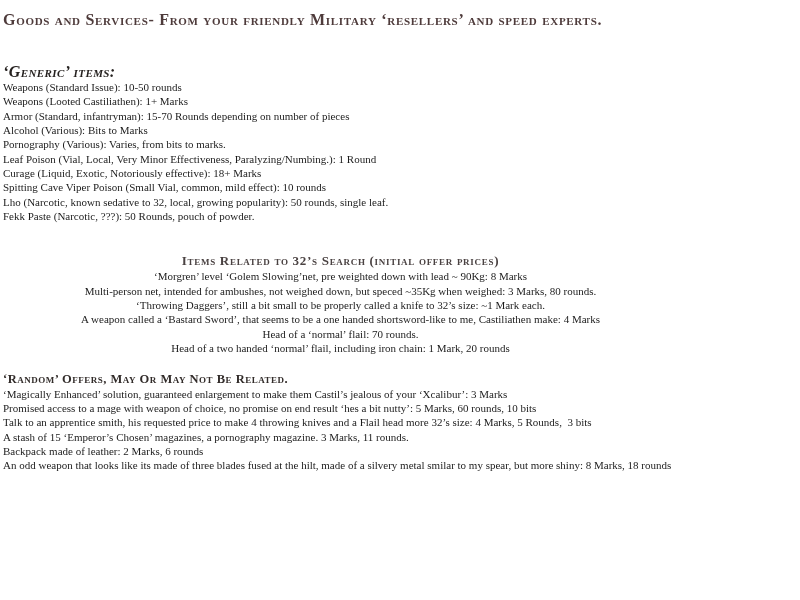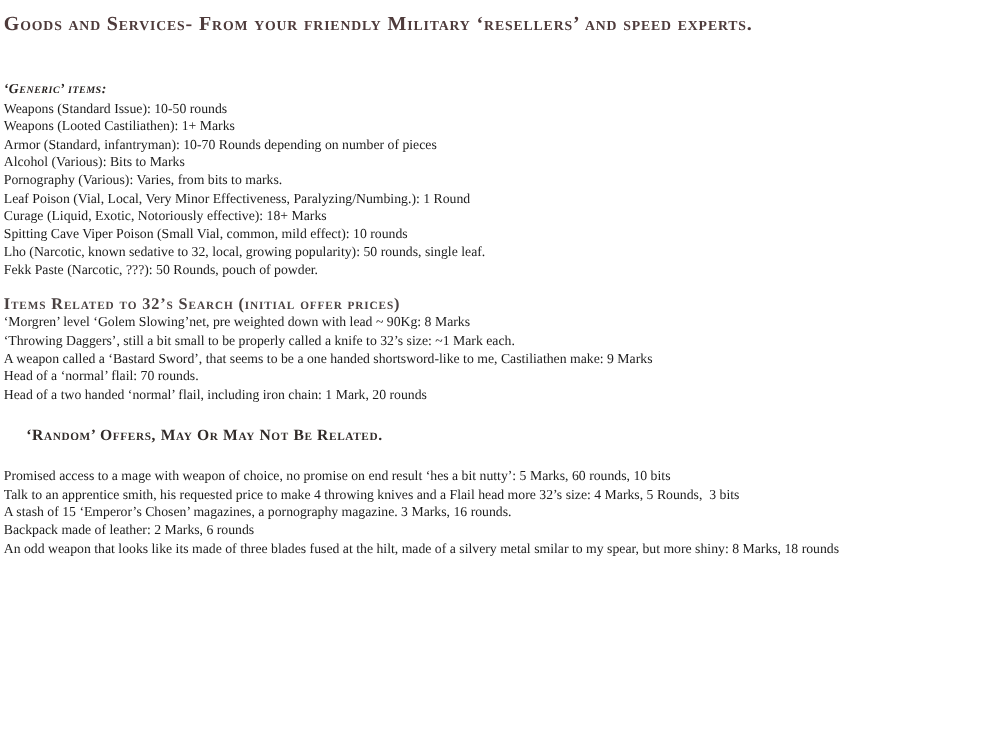--- a/index.html
+++ b/index.html
@@ -22,43 +22,43 @@
     margin: 2px 0 0 0;
     font-size: 16px;
     line-height: 20px;
     font-weight: 600;
     font-variant: small-caps;
     letter-spacing: 0.7px;
     color: var(--title, #4e3b3b);
   }
   section { margin: 0; padding: 0; }
   .sec-generic { margin-top: 33px; }
-  .sec-search  { margin-top: 11px; }
+  .sec-search  { margin-top: 29px; text-align: center; }
   .sec-random  { margin-top: 16px; }
   .h-generic {
     margin: 0;
-    font-size: 11px;
+    font-size: 16px;
     line-height: 17px;
     font-style: italic;
     font-weight: 700;
     font-variant: small-caps;
     letter-spacing: 0.4px;
     color: var(--heading-generic, #262220);
   }
   .h-search {
     margin: 0;
     font-size: 13px;
     line-height: 17px;
     font-weight: 600;
     font-variant: small-caps;
     letter-spacing: 0.7px;
     color: var(--heading-search, #4a4242);
   }
   .h-random {
-    margin: 18px;
+    margin: 0;
     font-size: 12.5px;
     line-height: 15px;
     font-weight: 700;
     font-variant: small-caps;
     letter-spacing: 0.5px;
     color: var(--heading-random, #322c2a);
   }
   .line {
     margin: 0;
     font-size: 11px;
@@ -71,41 +71,43 @@
 <body>
 
 <div class="page">
 
   <h1 class="doc-title">Goods and Services- From your friendly Military ‘resellers’ and speed experts.</h1>
 
   <section class="sec-generic">
     <h2 class="h-generic">‘Generic’ items:</h2>
     <p class="line">Weapons (Standard Issue): 10-50 rounds</p>
     <p class="line">Weapons (Looted Castiliathen): 1+ Marks</p>
-    <p class="line">Armor (Standard, infantryman): 10-70 Rounds depending on number of pieces</p>
+    <p class="line">Armor (Standard, infantryman): 15-70 Rounds depending on number of pieces</p>
     <p class="line">Alcohol (Various): Bits to Marks</p>
     <p class="line">Pornography (Various): Varies, from bits to marks.</p>
     <p class="line">Leaf Poison (Vial, Local, Very Minor Effectiveness, Paralyzing/Numbing.): 1 Round</p>
     <p class="line">Curage (Liquid, Exotic, Notoriously effective): 18+ Marks</p>
     <p class="line">Spitting Cave Viper Poison (Small Vial, common, mild effect): 10 rounds</p>
     <p class="line">Lho (Narcotic, known sedative to 32, local, growing popularity): 50 rounds, single leaf.</p>
     <p class="line">Fekk Paste (Narcotic, ???): 50 Rounds, pouch of powder.</p>
   </section>
 
   <section class="sec-search">
     <h2 class="h-search">Items Related to 32’s Search (initial offer prices)</h2>
     <p class="line">‘Morgren’ level ‘Golem Slowing’net, pre weighted down with lead ~ 90Kg: 8 Marks</p>
+    <p class="line">Multi-person net, intended for ambushes, not weighed down, but speced ~35Kg when weighed: 3 Marks, 80 rounds.</p>
     <p class="line">‘Throwing Daggers’, still a bit small to be properly called a knife to 32’s size: ~1 Mark each.</p>
-    <p class="line">A weapon called a ‘Bastard Sword’, that seems to be a one handed shortsword-like to me, Castiliathen make: 9 Marks</p>
+    <p class="line">A weapon called a ‘Bastard Sword’, that seems to be a one handed shortsword-like to me, Castiliathen make: 4 Marks</p>
     <p class="line">Head of a ‘normal’ flail: 70 rounds.</p>
     <p class="line">Head of a two handed ‘normal’ flail, including iron chain: 1 Mark, 20 rounds</p>
   </section>
 
   <section class="sec-random">
     <h2 class="h-random">‘Random’ Offers, May Or May Not Be Related.</h2>
+    <p class="line">‘Magically Enhanced’ solution, guaranteed enlargement to make them Castil’s jealous of your ‘Xcalibur’: 3 Marks</p>
     <p class="line">Promised access to a mage with weapon of choice, no promise on end result ‘hes a bit nutty’: 5 Marks, 60 rounds, 10 bits</p>
     <p class="line">Talk to an apprentice smith, his requested price to make 4 throwing knives and a Flail head more 32’s size: 4 Marks, 5 Rounds,  3 bits</p>
-    <p class="line">A stash of 15 ‘Emperor’s Chosen’ magazines, a pornography magazine. 3 Marks, 16 rounds.</p>
+    <p class="line">A stash of 15 ‘Emperor’s Chosen’ magazines, a pornography magazine. 3 Marks, 11 rounds.</p>
     <p class="line">Backpack made of leather: 2 Marks, 6 rounds</p>
     <p class="line">An odd weapon that looks like its made of three blades fused at the hilt, made of a silvery metal smilar to my spear, but more shiny: 8 Marks, 18 rounds</p>
   </section>
 
 </div>
 
 </body></html>

